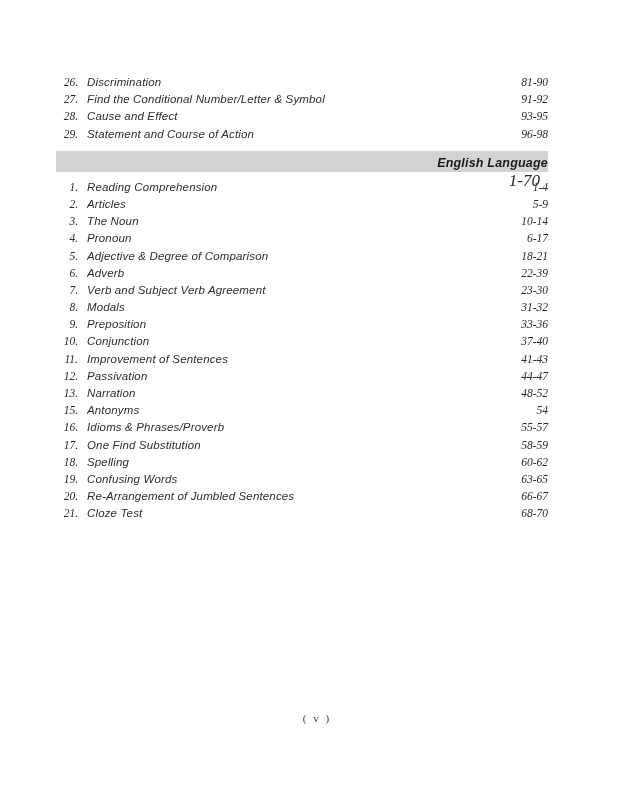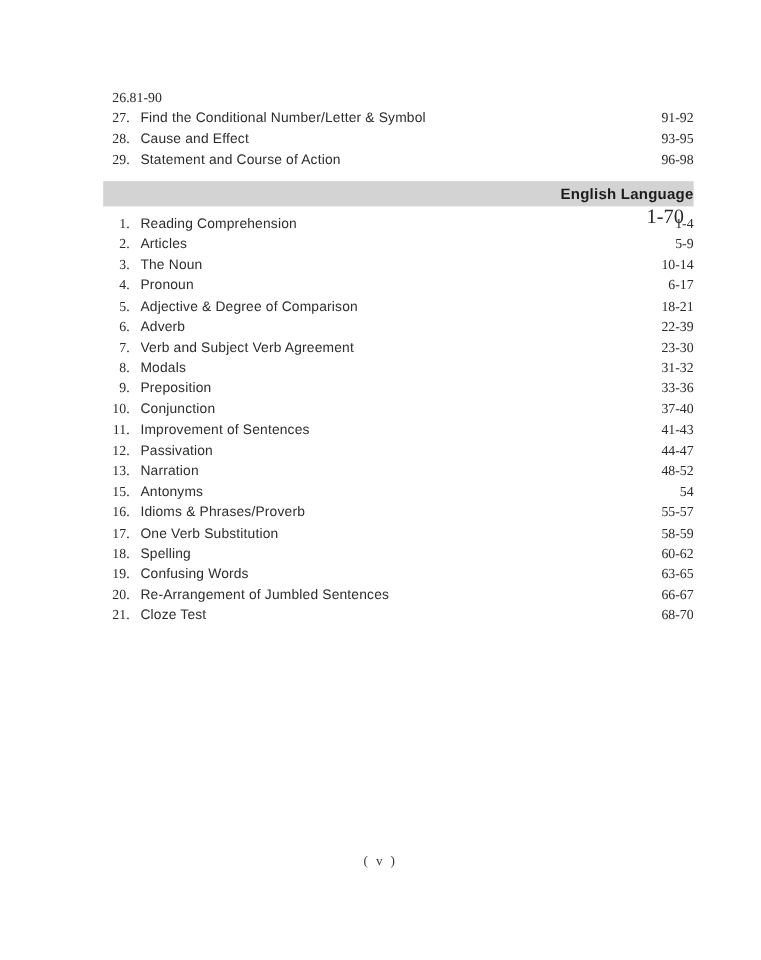--- a/index.html
+++ b/index.html
@@ -12,23 +12,24 @@
   }
   .page {
     position: relative;
     width: 634px;
     height: 800px;
     background: #ffffff;
     color: #2d2d2d;
   }
   .content {
     position: absolute;
-    left: 86px;
+    left: 56px;
     top: 74px;
     width: 492px;
+    font-style: italic;
   }
   .row {
     display: flex;
     align-items: baseline;
     height: 17.2px;
     line-height: 17.2px;
     font-size: 11.5px;
   }
   .num {
     width: 22px;
@@ -89,20 +90,21 @@
   }
 </style>
 </head>
 <body>
 
 <div class="page">
   <div class="content">
     <div id="sections">
         <div class="row">
           <span class="num">26.</span>
+          <span class="title">Discrimination</span>
           <span class="pages">81-90</span>
         </div>
         <div class="row">
           <span class="num">27.</span>
           <span class="title">Find the Conditional Number/Letter &amp; Symbol</span>
           <span class="pages">91-92</span>
         </div>
         <div class="row">
           <span class="num">28.</span>
           <span class="title">Cause and Effect</span>
@@ -184,21 +186,21 @@
           <span class="title">Antonyms</span>
           <span class="pages">54</span>
         </div>
         <div class="row">
           <span class="num">16.</span>
           <span class="title">Idioms &amp; Phrases/Proverb</span>
           <span class="pages">55-57</span>
         </div>
         <div class="row">
           <span class="num">17.</span>
-          <span class="title">One Verb Substitution</span>
+          <span class="title">One Find Substitution</span>
           <span class="pages">58-59</span>
         </div>
         <div class="row">
           <span class="num">18.</span>
           <span class="title">Spelling</span>
           <span class="pages">60-62</span>
         </div>
         <div class="row">
           <span class="num">19.</span>
           <span class="title">Confusing Words</span>

